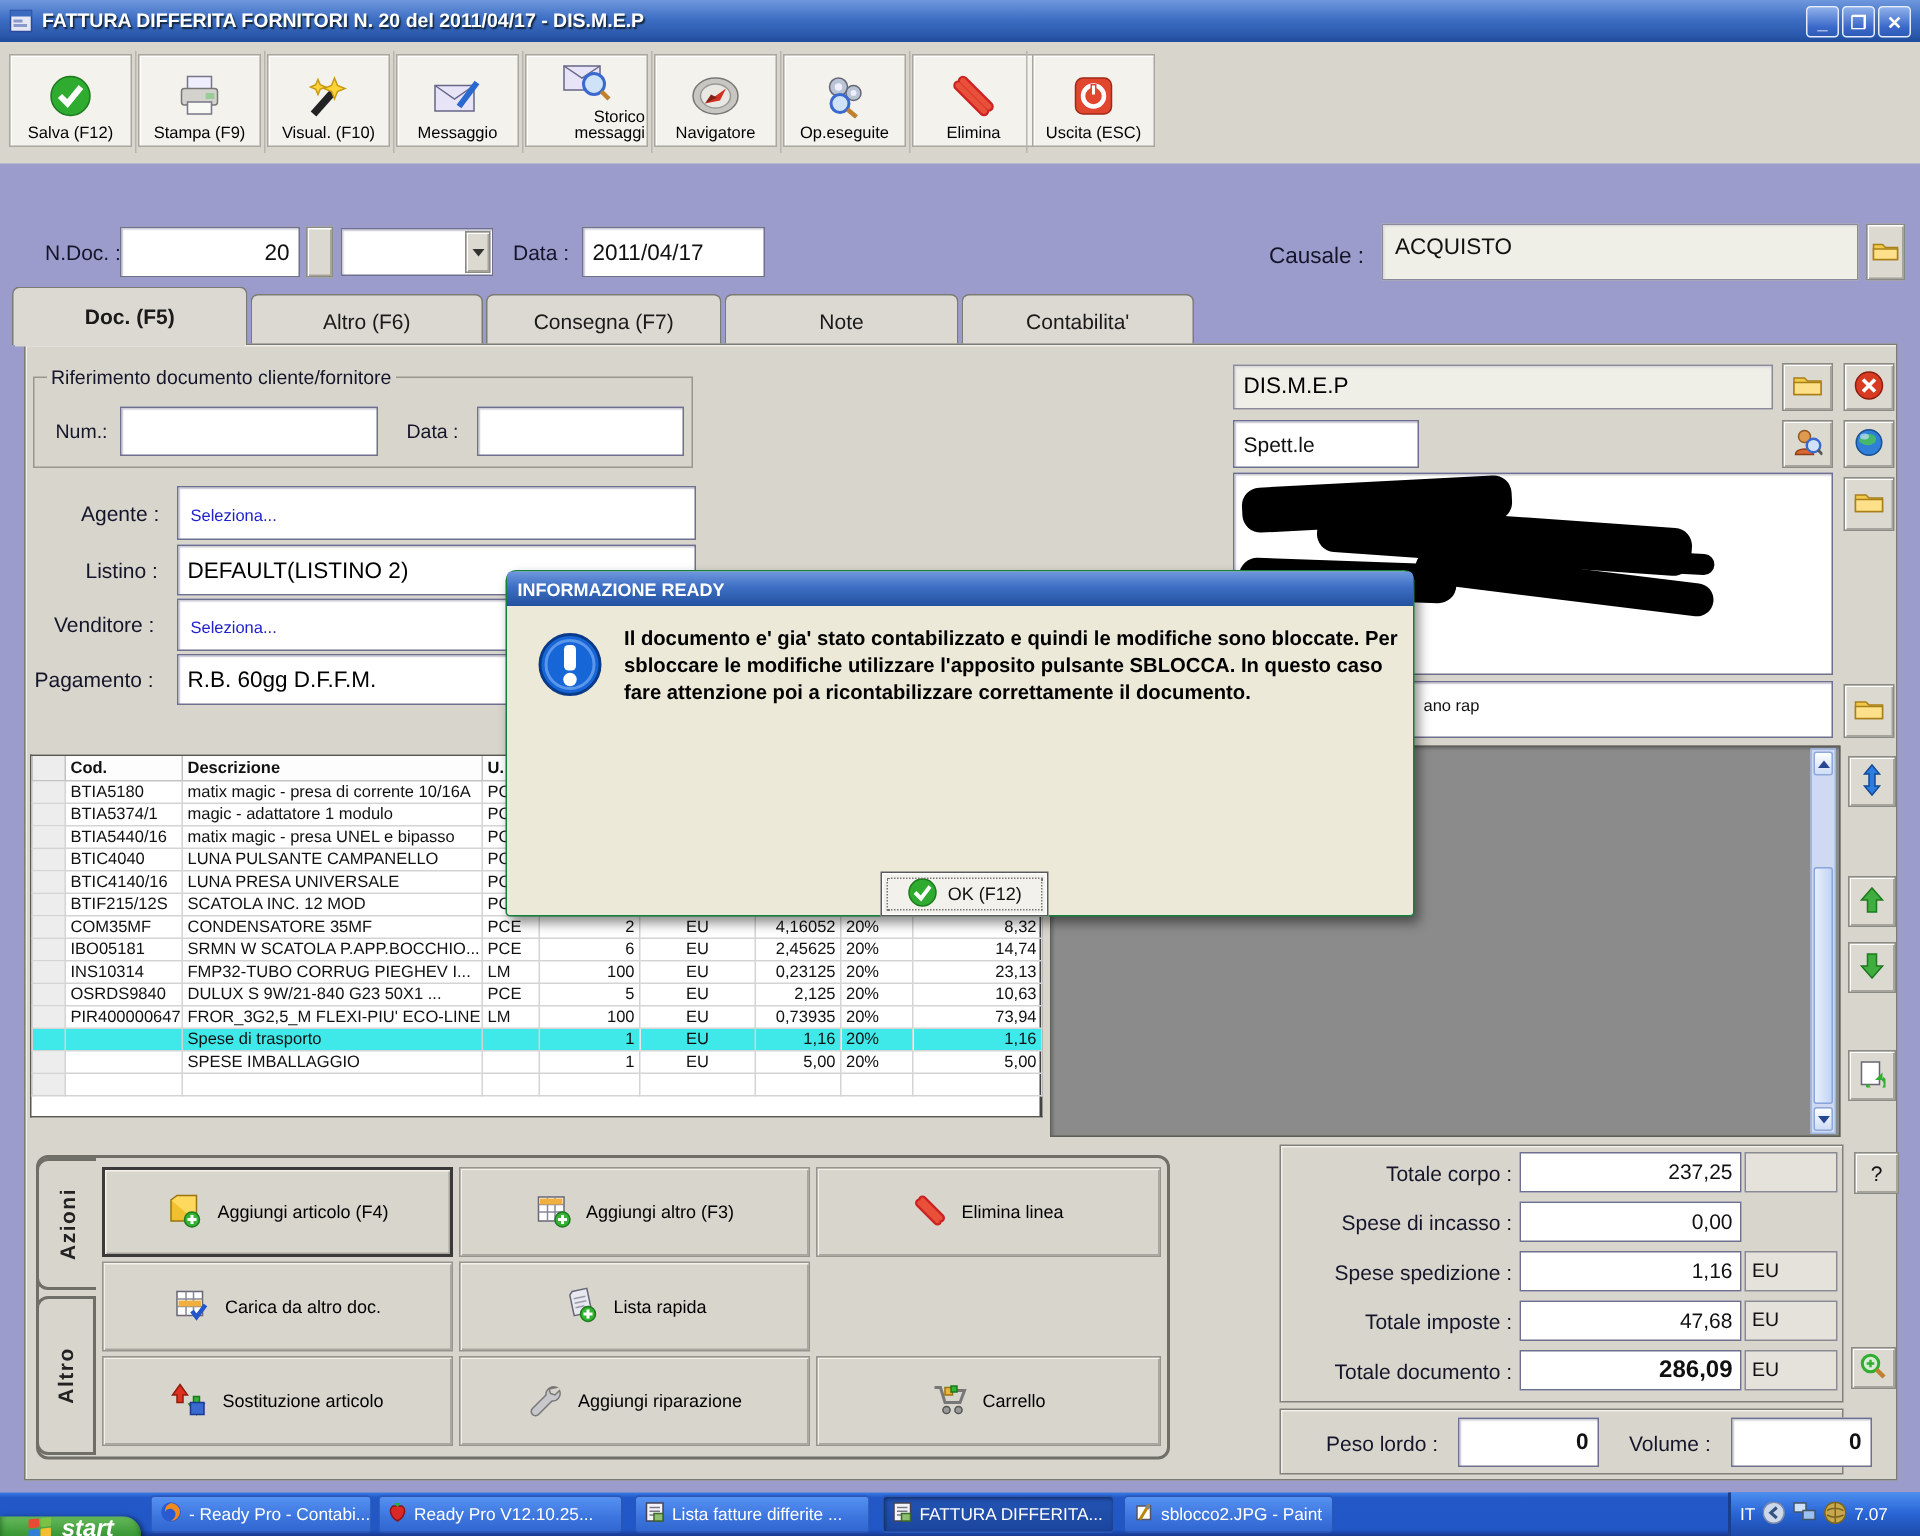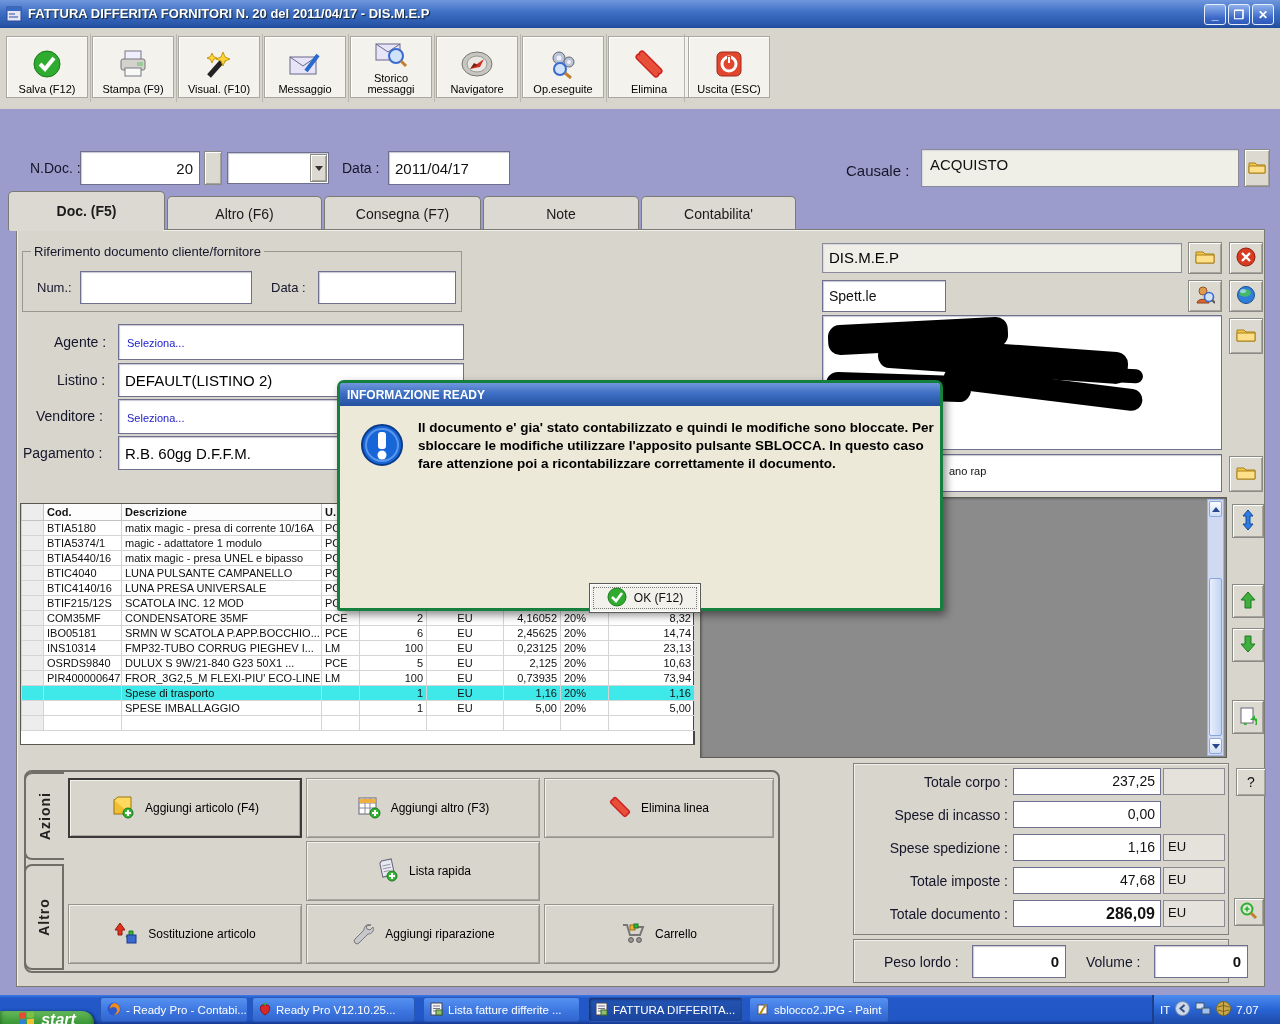--- a/index.html
+++ b/index.html
@@ -5,21 +5,21 @@
   *{margin:0;padding:0;box-sizing:border-box;font-family:"Liberation Sans",sans-serif}
   html,body{width:1280px;height:1024px;overflow:hidden}
   #root{position:relative;width:1280px;height:1024px;background:#9b9ccc;font-size:12px;color:#111}
   .abs{position:absolute}
   
   #titlebar{left:0;top:0;width:1280px;height:28px;background:linear-gradient(180deg,#6f97dd 0%,#3e6fc4 45%,#2a58ab 85%,#1f4b9b 100%);display:flex;align-items:center;color:#fff}
   #titlebar .ttl{font-weight:bold;font-size:13px;text-shadow:1px 1px 1px #123;white-space:nowrap}
   .winbtn{width:22px;height:21px;border-radius:3px;border:1px solid #e6eefc;background:linear-gradient(180deg,#8fb0ea,#3a68c8 70%,#2f5ab8);color:#fff;font-size:12px;font-weight:bold;display:flex;align-items:center;justify-content:center;line-height:1}
   
   #toolbar{left:0;top:28px;width:1280px;height:82px;background:#d8d5cd;border-bottom:1px solid #9b9ccc}
-  .tbtn{position:absolute;top:8px;width:82px;height:62px;background:#f3f2ed;border:1px solid #a9a7a0;box-shadow:inset 1px 1px 0 #fff;display:flex;flex-direction:column;align-items:center;justify-content:flex-end;padding:2px 1px;text-align:center}
+  .tbtn{position:absolute;top:8px;width:82px;height:62px;background:#f3f2ed;border:1px solid #a9a7a0;box-shadow:inset 1px 1px 0 #fff;display:flex;flex-direction:column;align-items:center;justify-content:flex-end;padding:2px 1px;text-align:right}
   .tbtn .lbl{font-size:11px;line-height:11px;color:#000}
   .tbtn svg{margin-bottom:2px}
   .tsep{position:absolute;top:6px;width:1px;height:68px;background:#b7b5ae}
   
   .fld{background:#fff;border:1px solid #6f6f8f;box-shadow:inset 1px 1px 1px #c8c8d4}
   .fldg{background:#efeee7;border:1px solid #8a8a9a;box-shadow:inset 1px 1px 1px #d8d8dc}
   .lab{color:#15152a;font-size:14px;white-space:nowrap}
   .raised{background:#dcd9d1;border:1px solid #8b8b85;box-shadow:inset 1px 1px 0 #fff, inset -1px -1px 0 #a5a39b}
   .icbtn{display:flex;align-items:center;justify-content:center}
   
@@ -39,21 +39,21 @@
   #grid .sel-c{background:#ededed}
   #grid tr.hl td{background:#3fe9e9}
   .ar{text-align:right}.ac{text-align:center}
   
   .sbar{background:#cfdaf2;border:1px solid #9fb6e2;display:flex;flex-direction:column;justify-content:space-between}
   .sarr{height:16px;background:linear-gradient(180deg,#fdfefe,#cfddf6);border:1px solid #8fa8da;border-radius:2px;display:flex;align-items:center;justify-content:center}
   .tri-u{width:0;height:0;border-left:4px solid transparent;border-right:4px solid transparent;border-bottom:5px solid #27478f}
   .tri-d{width:0;height:0;border-left:4px solid transparent;border-right:4px solid transparent;border-top:5px solid #27478f}
   .sthumb{position:absolute;left:1px;width:13px;background:linear-gradient(90deg,#e8effc,#c2d4f4);border:1px solid #88a5dd;border-radius:2px}
   
-  #dialog{left:337px;top:380px;width:606px;height:231px;border:3px solid #15803d;border-radius:7px 7px 3px 3px;background:#ece9d8;box-shadow:3px 4px 8px rgba(0,0,0,.45);z-index:10}
+  #dialog{left:337px;top:380px;width:606px;height:231px;border:1px solid #15803d;border-radius:7px 7px 3px 3px;background:#ece9d8;box-shadow:3px 4px 8px rgba(0,0,0,.45);z-index:10}
   #dialog .dttl{height:23px;border-radius:3px 3px 0 0;background:linear-gradient(180deg,#6f97dd 0%,#3e6fc4 45%,#24519f 100%);color:#fff;font-weight:bold;font-size:12px;display:flex;align-items:center;padding-left:7px}
   #dialog .msg{position:absolute;left:78px;top:36px;width:525px;font-weight:bold;font-size:13.5px;line-height:1.32;color:#000}
   #okbtn{position:absolute;left:249px;top:200px;width:112px;height:30px;background:#f2f1ec;border:1px solid #5a5a5a;box-shadow:inset 0 0 0 1px #fff;display:flex;align-items:center;justify-content:center;gap:7px;font-size:12px}
   #okbtn .dots{position:absolute;inset:3px;border:1px dotted #777}
   
   #azbox{left:24px;top:770px;width:756px;height:203px;border:2px solid #6f6f68;border-radius:8px;background:#d8d5cd}
   .vtab{position:absolute;width:40px;background:#d8d5cd;border:2px solid #6f6f68;border-radius:8px 0 0 8px;display:flex;align-items:center;justify-content:center}
   .vtab span{transform:rotate(-90deg);white-space:nowrap;font-weight:bold;font-size:14px;letter-spacing:1px;color:#222}
   .abtn{position:absolute;height:60px;background:#d8d5cd;border:1px solid #96948c;box-shadow:inset 1px 1px 0 #f2f1ea, inset -1px -1px 0 #a8a69e;display:flex;align-items:center;justify-content:center;gap:10px;font-size:12px;color:#000}
   .abtn.first{border:2px solid #3a3a3a}
@@ -523,20 +523,29 @@
         </svg></span>
     <span>Aggiungi altro (F3)</span>
   </div>
   <div class="abtn" style="left:544px;top:778px;width:230px">
     <span><svg width="22" height="22">
           <path d="M4 6 L16 18 M6 4 L18 16" stroke="#c22" stroke-width="6" stroke-linecap="round"></path>
           <path d="M4 6 L16 18 M6 4 L18 16" stroke="#e8503a" stroke-width="3" stroke-linecap="round"></path>
         </svg></span>
     <span>Elimina linea</span>
   </div>
+  <div class="abtn" style="left:68px;top:841px;width:234px">
+    <span><svg width="24" height="24">
+          <rect x="2" y="3" width="17" height="16" fill="#fff" stroke="#667"></rect>
+          <path d="M2 8 h17 M2 13 h17 M8 3 v16 M13 3 v16" stroke="#889"></path>
+          <rect x="3" y="9" width="15" height="4" fill="#f0b040"></rect>
+          <path d="M12 16 l3 4 l6 -8" stroke="#2255cc" stroke-width="3" fill="none"></path>
+        </svg></span>
+    <span>Carica da altro doc.</span>
+  </div>
   <div class="abtn" style="left:306px;top:841px;width:234px">
     <span><svg width="24" height="24">
           <path d="M8 2 h10 v16 h-12 v-14 z" fill="#e8e8f0" stroke="#667" transform="rotate(-12 12 10)"></path>
           <path d="M8 7 h8 M8 10 h8 M8 13 h6" stroke="#99a" transform="rotate(-12 12 10)"></path>
           <circle cx="17" cy="18" r="5" fill="#35b335" stroke="#1c7a1c"></circle>
           <path d="M17 15 v6 M14 18 h6" stroke="#fff" stroke-width="2"></path>
         </svg></span>
     <span>Lista rapida</span>
   </div>
   <div class="abtn" style="left:68px;top:904px;width:234px">

